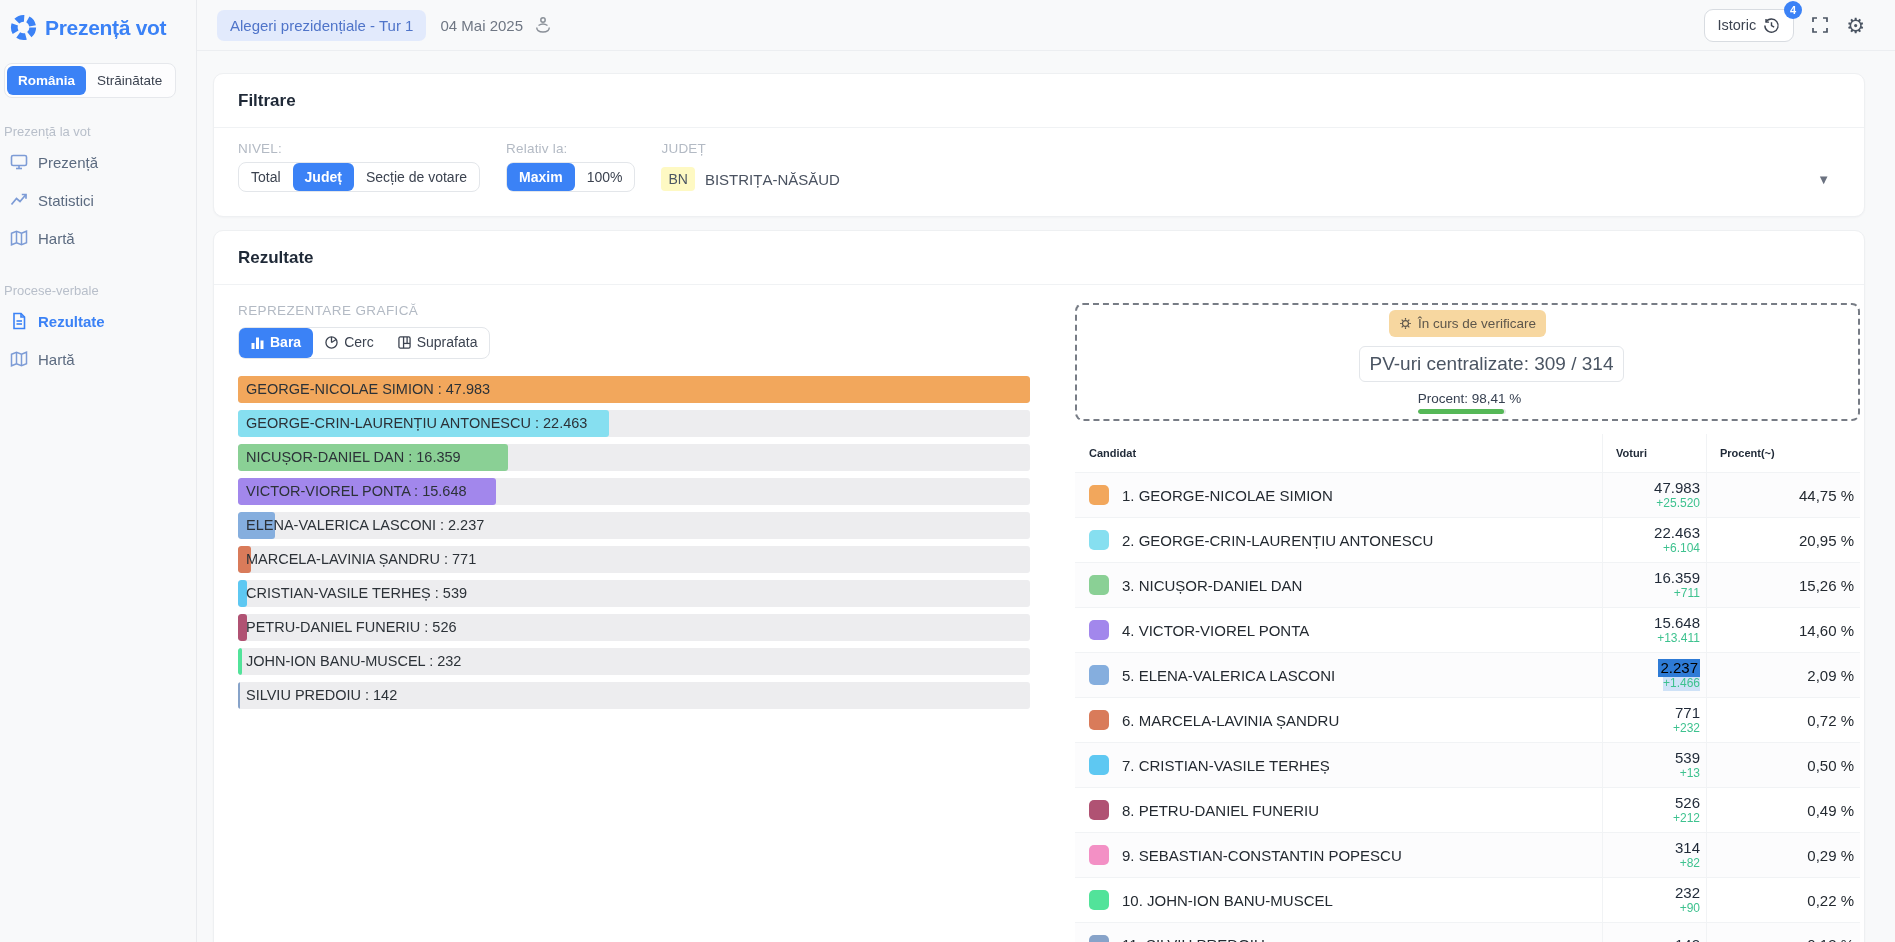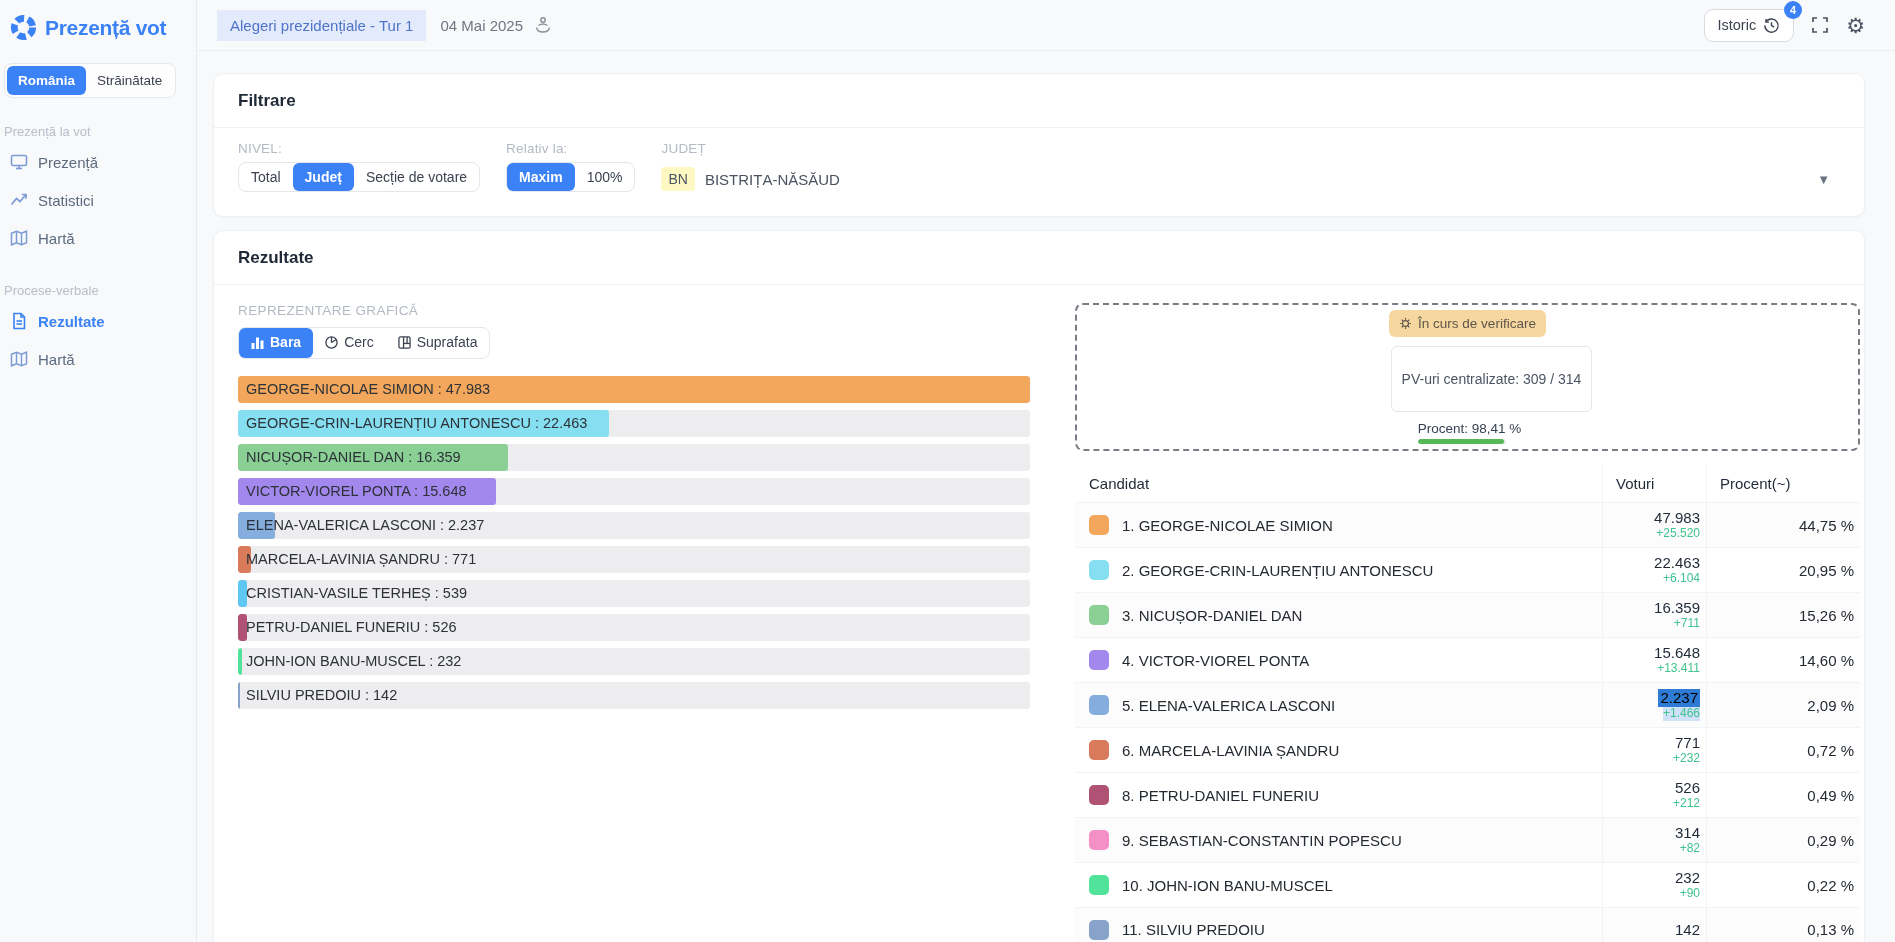--- a/index.html
+++ b/index.html
@@ -16,21 +16,21 @@
   .region-tab { font-size:13.5px; padding:7px 11px; border-radius:6px; color:#3c4350; cursor:pointer; white-space:nowrap; }
   .region-tab.active { background:#3b82f6; color:#fff; font-weight:bold; }
   .side-section-label { font-size:13px; color:#b8bfca; margin:26px 0 4px -4px; }
   .side-item { display:flex; align-items:center; gap:10px; padding:10px 2px; font-size:15px; color:#5c6b80; cursor:pointer; }
   .side-item svg { flex:none; }
   .side-item.active { color:#3b82f6; font-weight:bold; }
 
   
   .main { flex:1; display:flex; flex-direction:column; min-width:0; }
   .topbar { height:51px; flex:none; display:flex; align-items:center; padding:0 20px; border-bottom:1px solid #eceef1; }
-  .election-badge { background:#e2eafc; color:#4f74c9; font-size:15px; padding:7px 13px; border-radius:0; cursor:pointer; }
+  .election-badge { background:#e2eafc; color:#4f74c9; font-size:15px; padding:7px 13px; border-radius:7px; cursor:pointer; }
   .topbar-date { color:#6f7784; font-size:15px; margin-left:14px; }
   .turnout-ico { margin-left:10px; display:flex; align-items:center; cursor:pointer; }
   .topbar-right { margin-left:auto; display:flex; align-items:center; gap:17px; margin-right:10px; }
   .istoric-btn { position:relative; display:flex; align-items:center; gap:7px; background:#fff; border:1px solid #d8dce1; border-radius:9px; padding:7px 13px; font-size:14.5px; color:#3c4350; cursor:pointer; }
   .istoric-count { position:absolute; top:-9px; right:-9px; background:#3b82f6; color:#fff; font-size:11px; font-weight:bold; width:18px; height:18px; border-radius:50%; display:flex; align-items:center; justify-content:center; }
   .icon-btn { display:flex; align-items:center; cursor:pointer; color:#4b5563; }
   .gear-glyph { font-size:21px; line-height:1; color:#4b5563; }
 
   .content { padding:22px 30px 0 16px; }
 
@@ -56,29 +56,29 @@
   .chart-tabs { margin-bottom:17px; }
   .seg-btn .tab-ico { margin-right:6px; vertical-align:-2px; }
   .bar-chart { width:100%; }
   .bar-row { position:relative; height:27px; background:#ededef; border-radius:3px; margin-bottom:7px; overflow:hidden; cursor:pointer; }
   .bar-fill { position:absolute; left:0; top:0; height:100%; border-radius:3px; }
   .bar-label { position:absolute; left:8px; top:0; line-height:27px; font-size:14.5px; color:#2c3238; white-space:nowrap; }
 
   .table-col { flex:1; min-width:0; }
   .status-bar { display:flex; align-items:center; gap:9px; border:2px dashed #777c85; border-radius:8px; padding:5px 6px; margin-bottom:13px;flex-direction:column; }
   .badge-verify { display:flex; align-items:center; gap:6px; background:#f7d7a0; border-radius:6px; padding:6px 10px; font-size:13.5px; color:#5d564b; }
-  .badge-pv { background:#fff; border:1px solid #e3e6ea; border-radius:6px; padding:24px 10px; font-size:14px; color:#4b5563;margin-left:48px; }
+  .badge-pv { background:#fff; border:1px solid #e3e6ea; border-radius:6px; padding:6px 10px; font-size:19px; color:#4b5563;margin-left:48px; }
   .procent-block { margin-left:4px; }
   .procent-text { font-size:13.5px; color:#374151; margin-bottom:3px; }
   .progress-track { width:88px; height:5px; background:#e6e8ea; border-radius:3px; overflow:hidden; }
   .progress-fill { height:100%; background:#55b857; border-radius:3px; }
 
   .rtable { width:100%; }
   .thead, .trow { display:grid; grid-template-columns:1fr 104px 154px; }
-  .thead { height:38px; align-items:center; font-weight:normal; font-size:15px; color:#1f2937; }
+  .thead { height:38px; align-items:center; font-weight:bold; font-size:11px; color:#1f2937; }
   .th-name { padding-left:14px; }
   .th-votes, .th-pct { padding-left:13px; border-left:1px solid #f1f3f5; height:100%; display:flex; align-items:center; }
   .trow { min-height:45px; border-top:1px solid #f1f3f5; }
   .trow:last-child { border-bottom:1px solid #f1f3f5; }
   .trow.alt { background:#fcfcfd; }
   .cell-name { display:flex; align-items:center; gap:13px; padding-left:14px; font-size:15px; color:#242a31; }
   .swatch { width:20px; height:20px; border-radius:5px; flex:none; }
   .cell-votes { border-left:1px solid #f1f3f5; display:flex; flex-direction:column; align-items:flex-end; justify-content:center; padding-right:6px; line-height:1.15; }
   .votes-val { font-size:15px; color:#1f2937; }
   .votes-val.selected { background:#2e7bd6; color:#000000; padding:0 2px; }
@@ -385,20 +385,31 @@
                     <div class="cell-name">
                       <span class="swatch" style="background: rgb(217, 123, 90);"></span>
                       <span>6. MARCELA-LAVINIA ȘANDRU</span>
                     </div>
                     <div class="cell-votes">
                       <span class="votes-val">771</span>
                       <span class="votes-delta">+232</span>
                     </div>
                     <div class="cell-pct">0,72 %</div>
                   </div>
+                  <div class="trow alt">
+                    <div class="cell-name">
+                      <span class="swatch" style="background: rgb(94, 200, 242);"></span>
+                      <span>7. CRISTIAN-VASILE TERHEȘ</span>
+                    </div>
+                    <div class="cell-votes">
+                      <span class="votes-val">539</span>
+                      <span class="votes-delta">+13</span>
+                    </div>
+                    <div class="cell-pct">0,50 %</div>
+                  </div>
                   <div class="trow">
                     <div class="cell-name">
                       <span class="swatch" style="background: rgb(176, 82, 115);"></span>
                       <span>8. PETRU-DANIEL FUNERIU</span>
                     </div>
                     <div class="cell-votes">
                       <span class="votes-val">526</span>
                       <span class="votes-delta">+212</span>
                     </div>
                     <div class="cell-pct">0,49 %</div>

